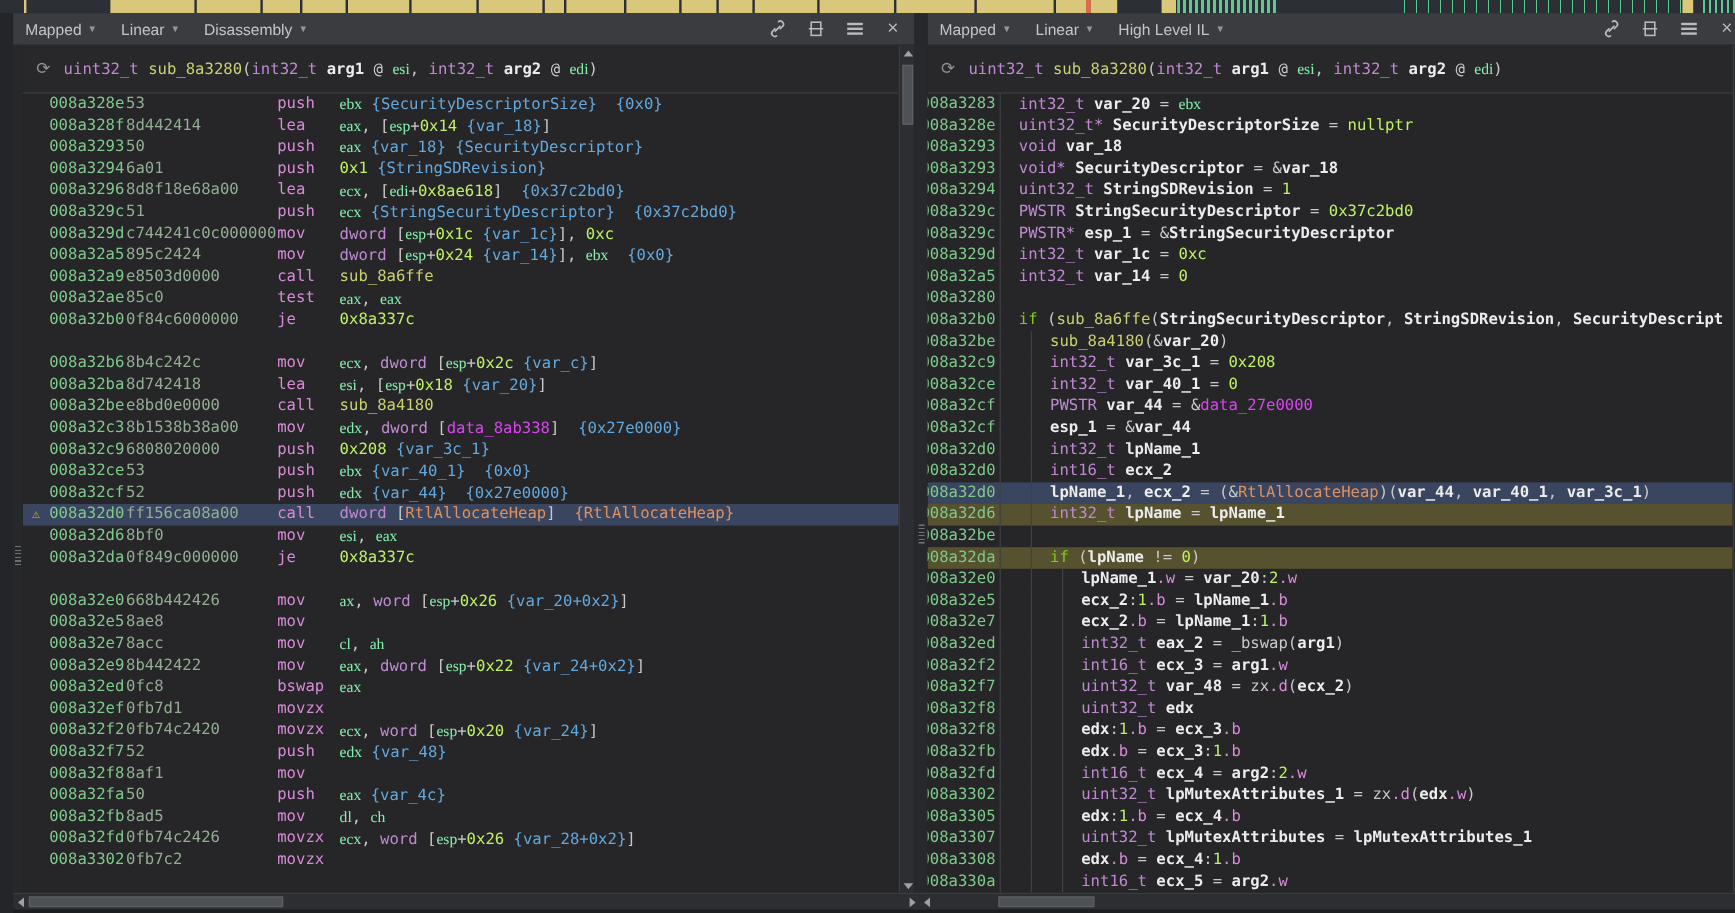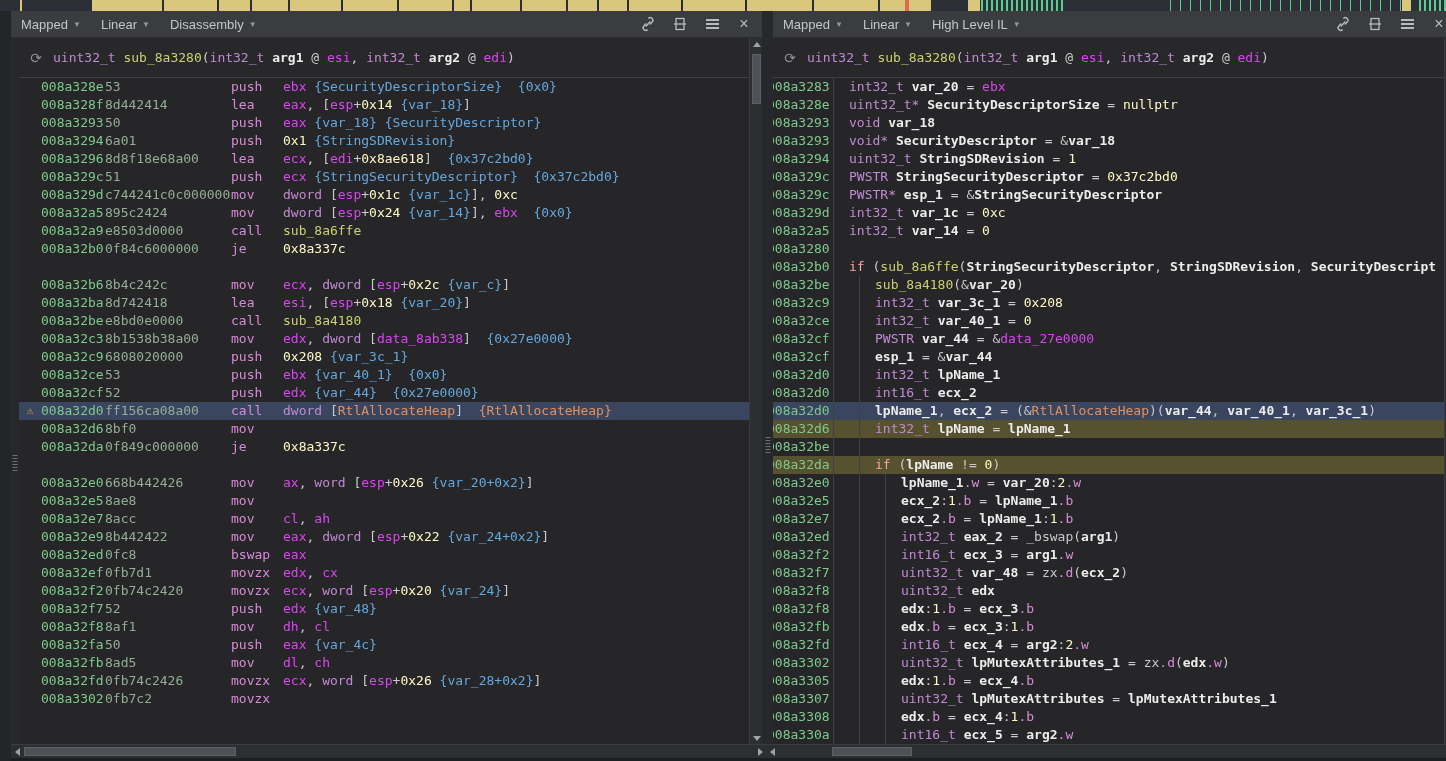--- a/index.html
+++ b/index.html
@@ -48,23 +48,23 @@
   .gutter{width:22px;flex:none;text-align:center;color:#e5a33b;font-size:11px;}
   .c-addr{width:64px;flex:none;color:#7fc98b;}
   .c-bytes{width:126px;flex:none;color:#93ad94;}
   .c-mn{width:52px;flex:none;color:#d78bd7;}
   .c-ops{flex:1;overflow:hidden;}
   
   .r-addr{position:absolute;left:-6px;top:0;width:62px;overflow:hidden;color:#7fc98b;}
   .r-code{position:absolute;left:0;top:0;right:0;overflow:hidden;}
   .guide{position:absolute;top:0;bottom:0;width:1px;background:#3f4145;}
   
-  .tk-r{color:#d946ef;} .tk-n{color:#fef9c3;margin-top:15px;} .tk-a{color:#64a8dc;} .tk-t{color:#c08ad2;}
+  .tk-r{color:#86efac;font-family:Liberation Serif, serif;} .tk-n{color:#bef264;margin-top:15px;} .tk-a{color:#64a8dc;} .tk-t{color:#c08ad2;}
   .tk-s{color:#cbd171;} .tk-d{color:#d946ef;} .tk-i{color:#e0915f;} .tk-p{color:#c9c9c9;}
-  .tk-k{color:#fca5a5;text-align:center;} .tk-v{color:#ececec;font-weight:bold;} .tk-f{color:#d78bd7;}
+  .tk-k{color:#84cc16;text-align:center;} .tk-v{color:#ececec;font-weight:bold;} .tk-f{color:#d78bd7;}
 </style>
 </head>
 <body>
 
 <div id="app">
   <div id="featureMap" style="background: rgb(44, 47, 53);">
       <div class="seg" style="left: 20px; width: 2px; background: rgb(217, 200, 124);"></div>
       <div class="seg" style="left: 92px; width: 816px; background: rgb(217, 200, 124);"></div>
       <div class="seg" style="left: 905px; width: 4px; background: rgb(221, 106, 72);"></div>
       <div class="seg" style="left: 909px; width: 22px; background: rgb(217, 200, 124);"></div>
@@ -176,42 +176,43 @@
       <div class="rows" id="leftRows">
           <div class="row lrow"><span class="gutter"></span><span class="c-addr">008a328e</span><span class="c-bytes">53</span><span class="c-mn">push</span><span class="c-ops"><span class="tk-r">ebx</span><span class="tk-p"> </span><span class="tk-a">{SecurityDescriptorSize}</span><span class="tk-p">  </span><span class="tk-a">{0x0}</span></span></div>
           <div class="row lrow"><span class="gutter"></span><span class="c-addr">008a328f</span><span class="c-bytes">8d442414</span><span class="c-mn">lea</span><span class="c-ops"><span class="tk-r">eax</span><span class="tk-p">, [</span><span class="tk-r">esp</span><span class="tk-p">+</span><span class="tk-n">0x14</span><span class="tk-p"> </span><span class="tk-a">{var_18}</span><span class="tk-p">]</span></span></div>
           <div class="row lrow"><span class="gutter"></span><span class="c-addr">008a3293</span><span class="c-bytes">50</span><span class="c-mn">push</span><span class="c-ops"><span class="tk-r">eax</span><span class="tk-p"> </span><span class="tk-a">{var_18}</span><span class="tk-p"> </span><span class="tk-a">{SecurityDescriptor}</span></span></div>
           <div class="row lrow"><span class="gutter"></span><span class="c-addr">008a3294</span><span class="c-bytes">6a01</span><span class="c-mn">push</span><span class="c-ops"><span class="tk-n">0x1</span><span class="tk-p"> </span><span class="tk-a">{StringSDRevision}</span></span></div>
           <div class="row lrow"><span class="gutter"></span><span class="c-addr">008a3296</span><span class="c-bytes">8d8f18e68a00</span><span class="c-mn">lea</span><span class="c-ops"><span class="tk-r">ecx</span><span class="tk-p">, [</span><span class="tk-r">edi</span><span class="tk-p">+</span><span class="tk-n">0x8ae618</span><span class="tk-p">]  </span><span class="tk-a">{0x37c2bd0}</span></span></div>
           <div class="row lrow"><span class="gutter"></span><span class="c-addr">008a329c</span><span class="c-bytes">51</span><span class="c-mn">push</span><span class="c-ops"><span class="tk-r">ecx</span><span class="tk-p"> </span><span class="tk-a">{StringSecurityDescriptor}</span><span class="tk-p">  </span><span class="tk-a">{0x37c2bd0}</span></span></div>
           <div class="row lrow"><span class="gutter"></span><span class="c-addr">008a329d</span><span class="c-bytes">c744241c0c000000</span><span class="c-mn">mov</span><span class="c-ops"><span class="tk-t">dword</span><span class="tk-p"> [</span><span class="tk-r">esp</span><span class="tk-p">+</span><span class="tk-n">0x1c</span><span class="tk-p"> </span><span class="tk-a">{var_1c}</span><span class="tk-p">], </span><span class="tk-n">0xc</span></span></div>
           <div class="row lrow"><span class="gutter"></span><span class="c-addr">008a32a5</span><span class="c-bytes">895c2424</span><span class="c-mn">mov</span><span class="c-ops"><span class="tk-t">dword</span><span class="tk-p"> [</span><span class="tk-r">esp</span><span class="tk-p">+</span><span class="tk-n">0x24</span><span class="tk-p"> </span><span class="tk-a">{var_14}</span><span class="tk-p">], </span><span class="tk-r">ebx</span><span class="tk-p">  </span><span class="tk-a">{0x0}</span></span></div>
           <div class="row lrow"><span class="gutter"></span><span class="c-addr">008a32a9</span><span class="c-bytes">e8503d0000</span><span class="c-mn">call</span><span class="c-ops"><span class="tk-s">sub_8a6ffe</span></span></div>
+          <div class="row lrow"><span class="gutter"></span><span class="c-addr">008a32ae</span><span class="c-bytes">85c0</span><span class="c-mn">test</span><span class="c-ops"><span class="tk-r">eax</span><span class="tk-p">, </span><span class="tk-r">eax</span></span></div>
           <div class="row lrow"><span class="gutter"></span><span class="c-addr">008a32b0</span><span class="c-bytes">0f84c6000000</span><span class="c-mn">je</span><span class="c-ops"><span class="tk-n">0x8a337c</span></span></div>
           <div class="row lrow"></div>
           <div class="row lrow"><span class="gutter"></span><span class="c-addr">008a32b6</span><span class="c-bytes">8b4c242c</span><span class="c-mn">mov</span><span class="c-ops"><span class="tk-r">ecx</span><span class="tk-p">, </span><span class="tk-t">dword</span><span class="tk-p"> [</span><span class="tk-r">esp</span><span class="tk-p">+</span><span class="tk-n">0x2c</span><span class="tk-p"> </span><span class="tk-a">{var_c}</span><span class="tk-p">]</span></span></div>
           <div class="row lrow"><span class="gutter"></span><span class="c-addr">008a32ba</span><span class="c-bytes">8d742418</span><span class="c-mn">lea</span><span class="c-ops"><span class="tk-r">esi</span><span class="tk-p">, [</span><span class="tk-r">esp</span><span class="tk-p">+</span><span class="tk-n">0x18</span><span class="tk-p"> </span><span class="tk-a">{var_20}</span><span class="tk-p">]</span></span></div>
           <div class="row lrow"><span class="gutter"></span><span class="c-addr">008a32be</span><span class="c-bytes">e8bd0e0000</span><span class="c-mn">call</span><span class="c-ops"><span class="tk-s">sub_8a4180</span></span></div>
           <div class="row lrow"><span class="gutter"></span><span class="c-addr">008a32c3</span><span class="c-bytes">8b1538b38a00</span><span class="c-mn">mov</span><span class="c-ops"><span class="tk-r">edx</span><span class="tk-p">, </span><span class="tk-t">dword</span><span class="tk-p"> [</span><span class="tk-d">data_8ab338</span><span class="tk-p">]  </span><span class="tk-a">{0x27e0000}</span></span></div>
           <div class="row lrow"><span class="gutter"></span><span class="c-addr">008a32c9</span><span class="c-bytes">6808020000</span><span class="c-mn">push</span><span class="c-ops"><span class="tk-n">0x208</span><span class="tk-p"> </span><span class="tk-a">{var_3c_1}</span></span></div>
           <div class="row lrow"><span class="gutter"></span><span class="c-addr">008a32ce</span><span class="c-bytes">53</span><span class="c-mn">push</span><span class="c-ops"><span class="tk-r">ebx</span><span class="tk-p"> </span><span class="tk-a">{var_40_1}</span><span class="tk-p">  </span><span class="tk-a">{0x0}</span></span></div>
           <div class="row lrow"><span class="gutter"></span><span class="c-addr">008a32cf</span><span class="c-bytes">52</span><span class="c-mn">push</span><span class="c-ops"><span class="tk-r">edx</span><span class="tk-p"> </span><span class="tk-a">{var_44}</span><span class="tk-p">  </span><span class="tk-a">{0x27e0000}</span></span></div>
           <div class="row lrow sel"><span class="gutter">⚠</span><span class="c-addr">008a32d0</span><span class="c-bytes">ff156ca08a00</span><span class="c-mn">call</span><span class="c-ops"><span class="tk-t">dword</span><span class="tk-p"> [</span><span class="tk-i">RtlAllocateHeap</span><span class="tk-p">]  </span><span class="tk-i">{RtlAllocateHeap}</span></span></div>
-          <div class="row lrow"><span class="gutter"></span><span class="c-addr">008a32d6</span><span class="c-bytes">8bf0</span><span class="c-mn">mov</span></div>
+          <div class="row lrow"><span class="gutter"></span><span class="c-addr">008a32d6</span><span class="c-bytes">8bf0</span><span class="c-mn">mov</span><span class="c-ops"><span class="tk-r">esi</span><span class="tk-p">, </span><span class="tk-r">eax</span></span></div>
           <div class="row lrow"><span class="gutter"></span><span class="c-addr">008a32da</span><span class="c-bytes">0f849c000000</span><span class="c-mn">je</span><span class="c-ops"><span class="tk-n">0x8a337c</span></span></div>
           <div class="row lrow"></div>
           <div class="row lrow"><span class="gutter"></span><span class="c-addr">008a32e0</span><span class="c-bytes">668b442426</span><span class="c-mn">mov</span><span class="c-ops"><span class="tk-r">ax</span><span class="tk-p">, </span><span class="tk-t">word</span><span class="tk-p"> [</span><span class="tk-r">esp</span><span class="tk-p">+</span><span class="tk-n">0x26</span><span class="tk-p"> </span><span class="tk-a">{var_20+0x2}</span><span class="tk-p">]</span></span></div>
           <div class="row lrow"><span class="gutter"></span><span class="c-addr">008a32e5</span><span class="c-bytes">8ae8</span><span class="c-mn">mov</span></div>
           <div class="row lrow"><span class="gutter"></span><span class="c-addr">008a32e7</span><span class="c-bytes">8acc</span><span class="c-mn">mov</span><span class="c-ops"><span class="tk-r">cl</span><span class="tk-p">, </span><span class="tk-r">ah</span></span></div>
           <div class="row lrow"><span class="gutter"></span><span class="c-addr">008a32e9</span><span class="c-bytes">8b442422</span><span class="c-mn">mov</span><span class="c-ops"><span class="tk-r">eax</span><span class="tk-p">, </span><span class="tk-t">dword</span><span class="tk-p"> [</span><span class="tk-r">esp</span><span class="tk-p">+</span><span class="tk-n">0x22</span><span class="tk-p"> </span><span class="tk-a">{var_24+0x2}</span><span class="tk-p">]</span></span></div>
           <div class="row lrow"><span class="gutter"></span><span class="c-addr">008a32ed</span><span class="c-bytes">0fc8</span><span class="c-mn">bswap</span><span class="c-ops"><span class="tk-r">eax</span></span></div>
-          <div class="row lrow"><span class="gutter"></span><span class="c-addr">008a32ef</span><span class="c-bytes">0fb7d1</span><span class="c-mn">movzx</span><span class="c-ops"><span class="tk-r">edx</span><span class="tk-p">, </span><span class="tk-r">cx</span></span></div>
+          <div class="row lrow"><span class="gutter"></span><span class="c-addr">008a32ef</span><span class="c-bytes">0fb7d1</span><span class="c-mn">movzx</span></div>
           <div class="row lrow"><span class="gutter"></span><span class="c-addr">008a32f2</span><span class="c-bytes">0fb74c2420</span><span class="c-mn">movzx</span><span class="c-ops"><span class="tk-r">ecx</span><span class="tk-p">, </span><span class="tk-t">word</span><span class="tk-p"> [</span><span class="tk-r">esp</span><span class="tk-p">+</span><span class="tk-n">0x20</span><span class="tk-p"> </span><span class="tk-a">{var_24}</span><span class="tk-p">]</span></span></div>
           <div class="row lrow"><span class="gutter"></span><span class="c-addr">008a32f7</span><span class="c-bytes">52</span><span class="c-mn">push</span><span class="c-ops"><span class="tk-r">edx</span><span class="tk-p"> </span><span class="tk-a">{var_48}</span></span></div>
-          <div class="row lrow"><span class="gutter"></span><span class="c-addr">008a32f8</span><span class="c-bytes">8af1</span><span class="c-mn">mov</span><span class="c-ops"><span class="tk-r">dh</span><span class="tk-p">, </span><span class="tk-r">cl</span></span></div>
+          <div class="row lrow"><span class="gutter"></span><span class="c-addr">008a32f8</span><span class="c-bytes">8af1</span><span class="c-mn">mov</span></div>
           <div class="row lrow"><span class="gutter"></span><span class="c-addr">008a32fa</span><span class="c-bytes">50</span><span class="c-mn">push</span><span class="c-ops"><span class="tk-r">eax</span><span class="tk-p"> </span><span class="tk-a">{var_4c}</span></span></div>
           <div class="row lrow"><span class="gutter"></span><span class="c-addr">008a32fb</span><span class="c-bytes">8ad5</span><span class="c-mn">mov</span><span class="c-ops"><span class="tk-r">dl</span><span class="tk-p">, </span><span class="tk-r">ch</span></span></div>
           <div class="row lrow"><span class="gutter"></span><span class="c-addr">008a32fd</span><span class="c-bytes">0fb74c2426</span><span class="c-mn">movzx</span><span class="c-ops"><span class="tk-r">ecx</span><span class="tk-p">, </span><span class="tk-t">word</span><span class="tk-p"> [</span><span class="tk-r">esp</span><span class="tk-p">+</span><span class="tk-n">0x26</span><span class="tk-p"> </span><span class="tk-a">{var_28+0x2}</span><span class="tk-p">]</span></span></div>
           <div class="row lrow"><span class="gutter"></span><span class="c-addr">008a3302</span><span class="c-bytes">0fb7c2</span><span class="c-mn">movzx</span></div>
         </div>
     </div>
 
     <div class="vscroll" style="left:738px;top:27px;height:706px;">
       <div class="sbtn" style="top:0;">
           <div class="tri up"></div>

